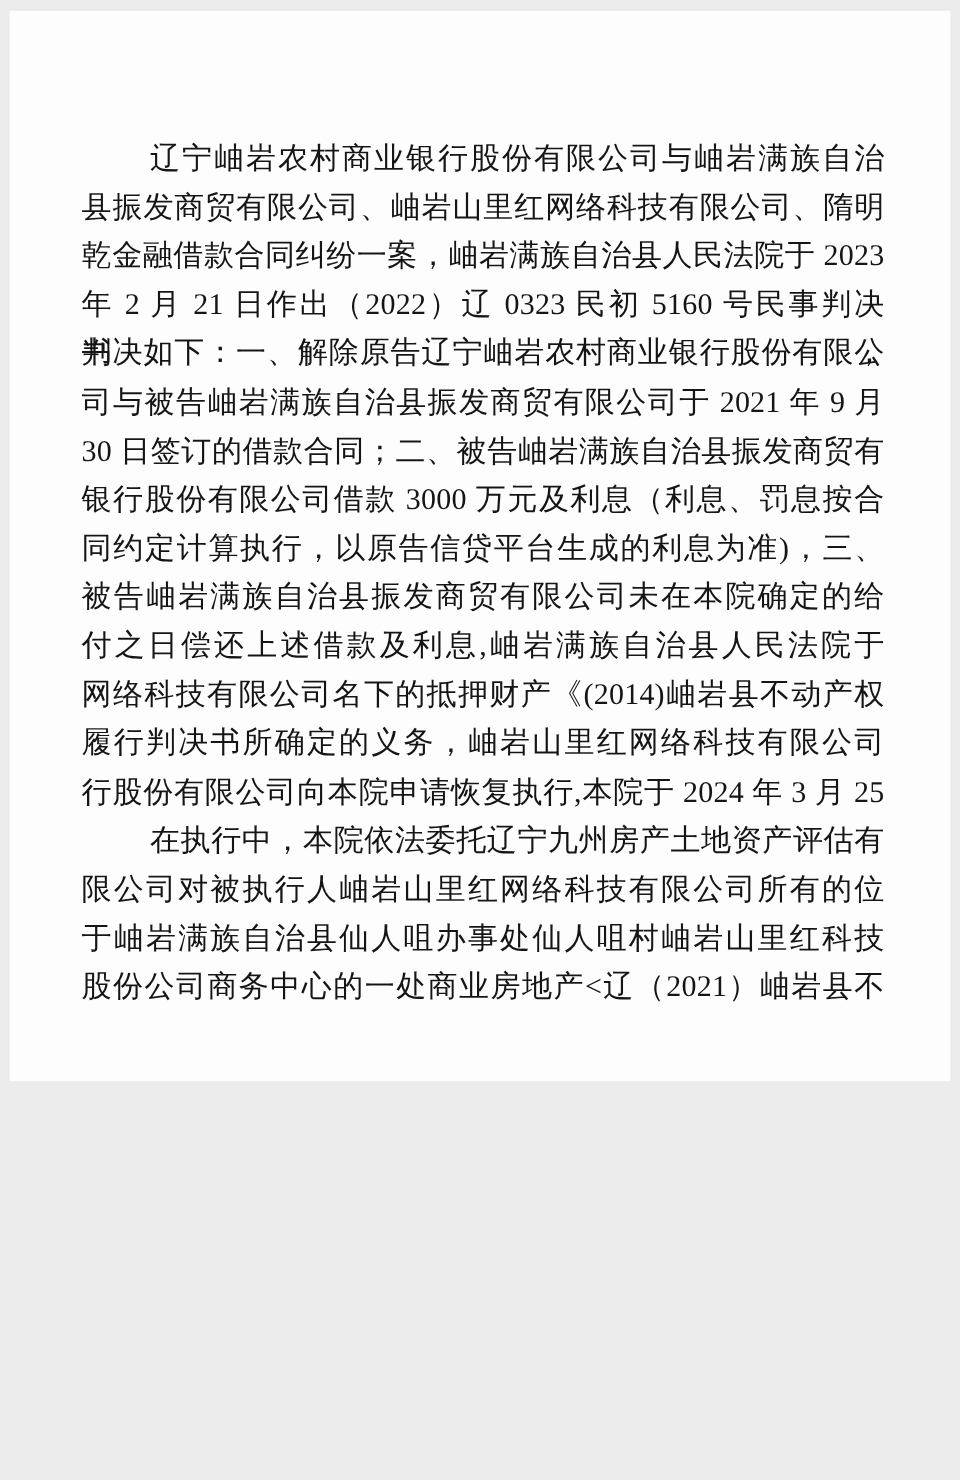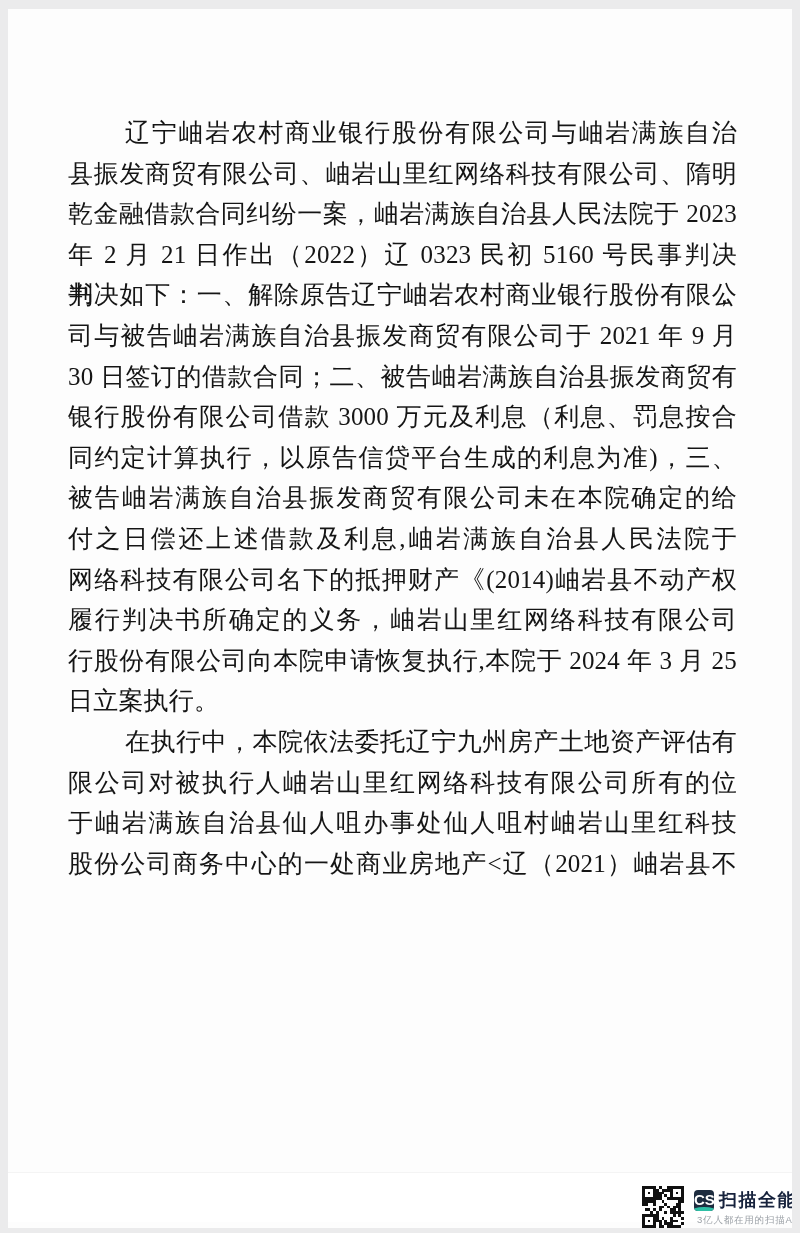--- a/index.html
+++ b/index.html
@@ -6,21 +6,21 @@
   html, body { width: 800px; height: 1233px; }
   body {
     position: relative;
     background: #ebebec;
     font-family: "Liberation Serif", "DejaVu Serif", serif;
     overflow: hidden;
   }
   .page {
     position: absolute;
     left: 8px; top: 9px;
-    width: 784px; height: 1219px;
+    width: 784px; height: 892px;
     background: #fdfdfd;
     overflow: hidden;
   }
   .footer-band {
     position: absolute;
     left: 0; right: 0;
     top: 1163px; height: 50px;
     background: #ffffff;
     border-top: 1px solid #f4f4f4;
   }
@@ -110,21 +110,20 @@
       <div class="line just">判决如下：一、解除原告辽宁岫岩农村商业银行股份有限公</div>
       <div class="line just">司与被告岫岩满族自治县振发商贸有限公司于 2021 年 9 月</div>
       <div class="line just">30 日签订的借款合同；二、被告岫岩满族自治县振发商贸有</div>
       <div class="line just">银行股份有限公司借款 3000 万元及利息（利息、罚息按合</div>
       <div class="line just">同约定计算执行，以原告信贷平台生成的利息为准)，三、</div>
       <div class="line just">被告岫岩满族自治县振发商贸有限公司未在本院确定的给</div>
       <div class="line just">付之日偿还上述借款及利息,岫岩满族自治县人民法院于</div>
       <div class="line just">网络科技有限公司名下的抵押财产《(2014)岫岩县不动产权</div>
       <div class="line just">履行判决书所确定的义务，岫岩山里红网络科技有限公司</div>
       <div class="line just">行股份有限公司向本院申请恢复执行,本院于 2024 年 3 月 25</div>
-      <div class="line">日立案执行。</div>
       <div class="line indent just">在执行中，本院依法委托辽宁九州房产土地资产评估有</div>
       <div class="line just">限公司对被执行人岫岩山里红网络科技有限公司所有的位</div>
       <div class="line just">于岫岩满族自治县仙人咀办事处仙人咀村岫岩山里红科技</div>
       <div class="line just">股份公司商务中心的一处商业房地产&lt;辽（2021）岫岩县不</div>
     </div>
 
   <div class="footer-band"></div>
 
   <svg class="qr" viewBox="0 0 15 15" shape-rendering="crispEdges">
       <rect x="6" y="0" width="1" height="1" fill="#111"></rect>

